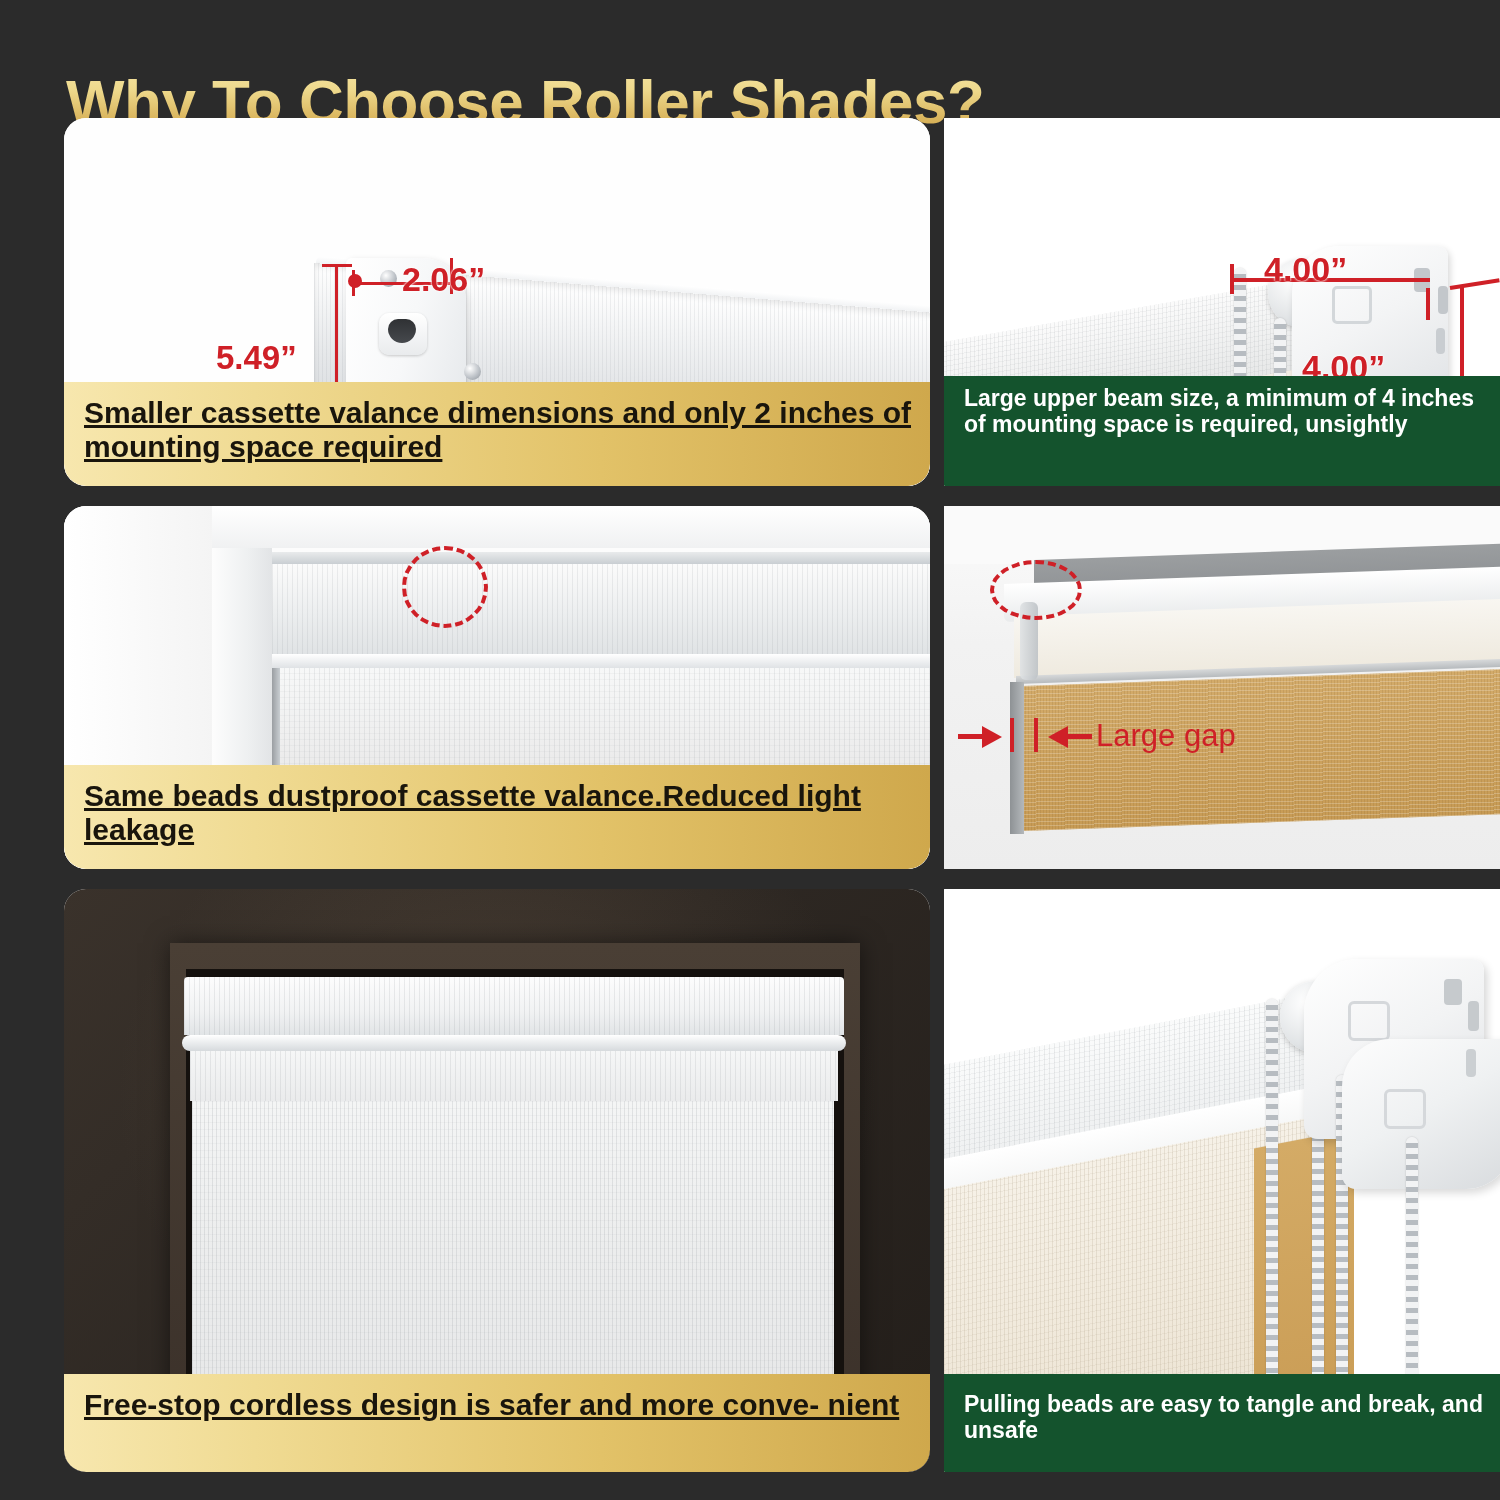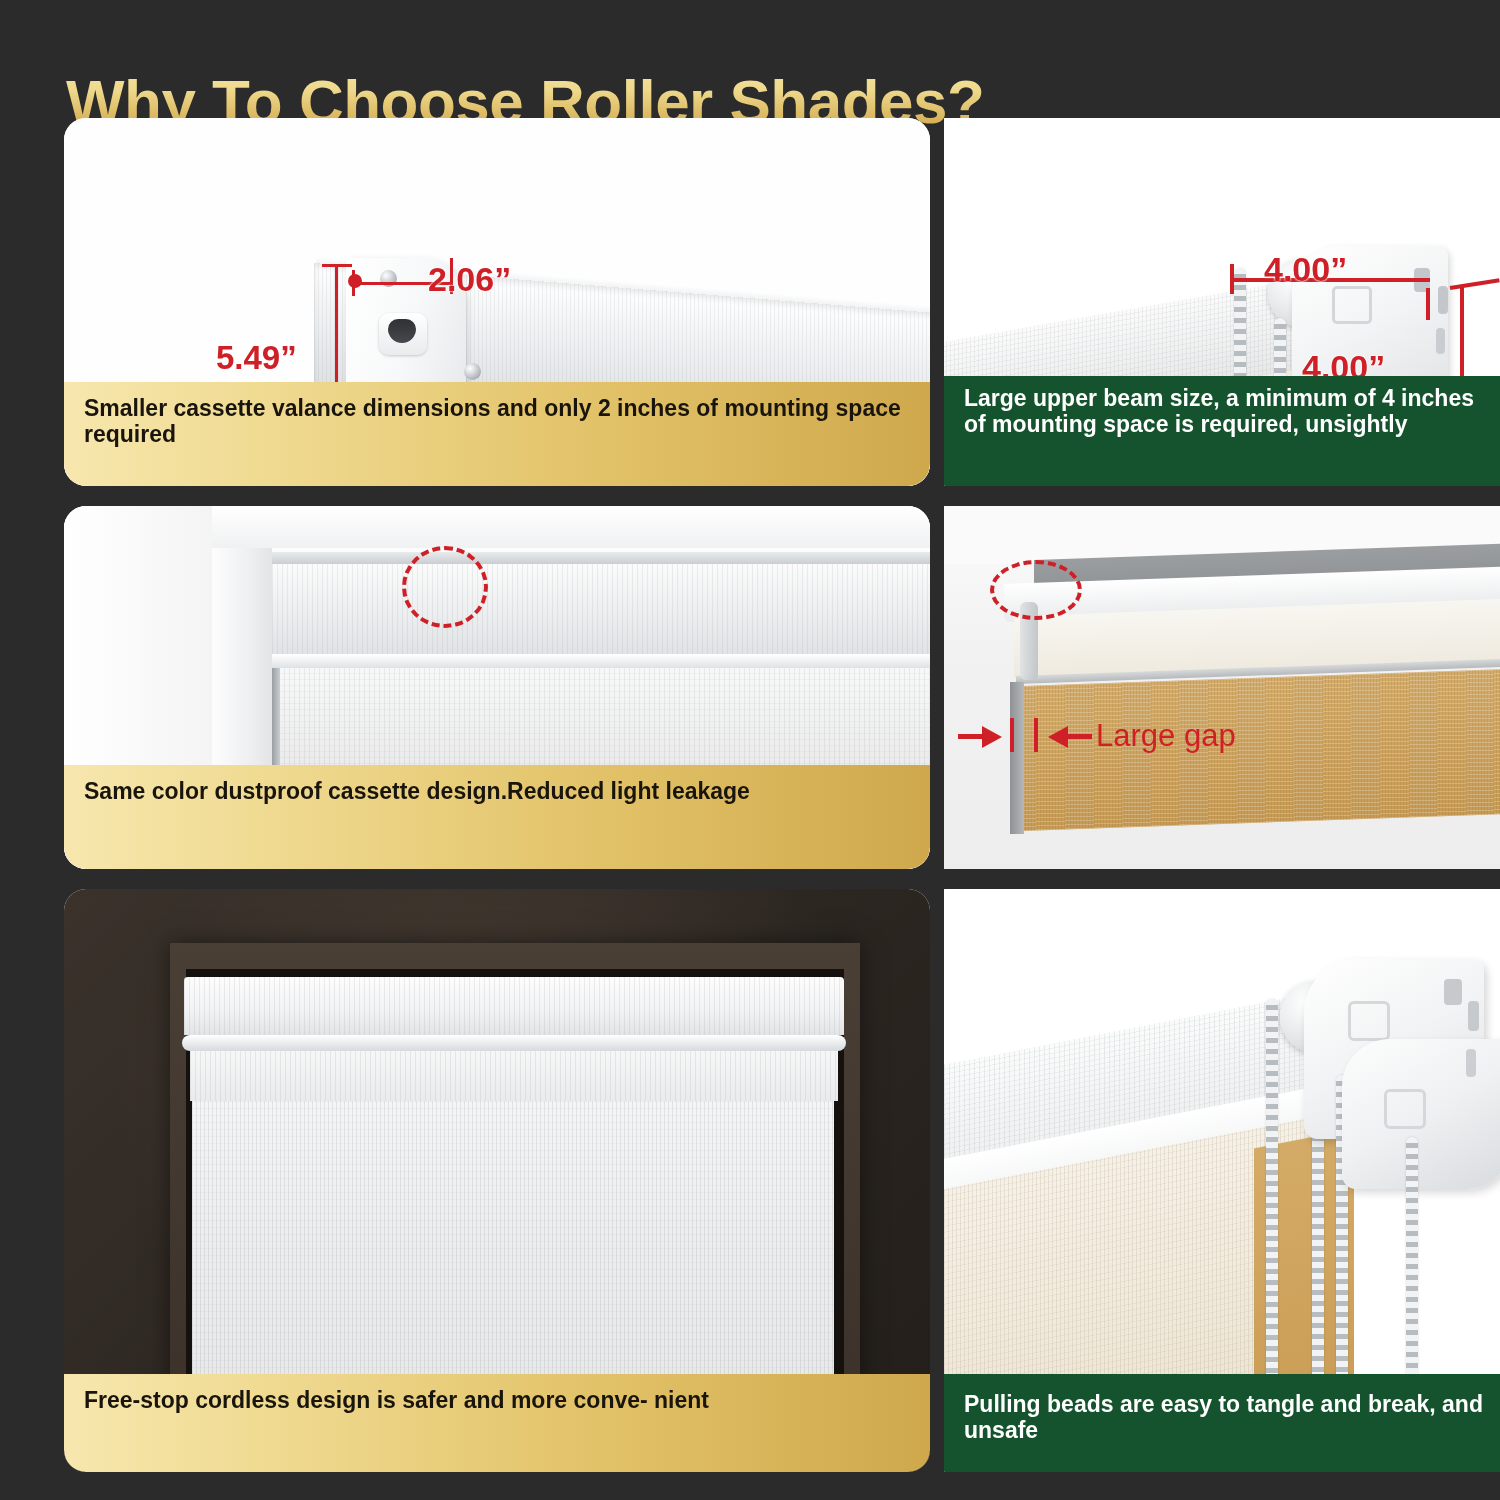--- a/index.html
+++ b/index.html
@@ -48,21 +48,22 @@
     position:absolute;left:0;right:0;bottom:0;
     box-sizing:border-box;
     padding:14px 18px 16px 20px;
     font-weight:bold;
     line-height:1.12;
   }
   .caption.gold{
     background:linear-gradient(90deg,#f7e7ae 0%,#f0db93 22%,#e2c268 62%,#cfa84c 100%);
     color:#19150c;
     border-bottom-left-radius:22px;border-bottom-right-radius:22px;
-    font-size:23px;
+    font-size:30px;
+    text-decoration:underline;
   }
   .caption.gray{
     background:#14532d;color:#ffffff;font-size:23px;
   }
   .cap1{height:104px;font-size:30px;}
   .cap2{height:110px;font-size:29px;padding-top:10px;}
   .cap3{height:104px;}
   .cap4{height:98px;padding-top:18px;}
   .cap5{height:98px;}
   .cap6{height:98px;padding-top:18px;}
@@ -139,21 +140,21 @@
     position:absolute;color:#cf2027;font-weight:bold;white-space:nowrap;
     text-shadow:0 0 2px #fff,0 0 3px #fff;
   }
   .d1-v{left:271px;top:146px;width:3px;height:198px;}
   .d1-vt{left:258px;top:146px;width:30px;height:3px;}
   .d1-vb{left:258px;top:341px;width:30px;height:3px;}
   .d1-lbl-v{left:152px;top:221px;font-size:33px;}
   .d1-h{left:290px;top:164px;width:98px;height:3px;}
   .d1-hl{left:288px;top:152px;width:3px;height:26px;}
   .d1-hr{left:386px;top:140px;width:3px;height:36px;}
-  .d1-lbl-h{left:364px;top:142px;font-size:34px;}
+  .d1-lbl-h{left:338px;top:142px;font-size:34px;}
   .d1-dot{
     position:absolute;left:284px;top:156px;width:14px;height:14px;border-radius:50%;
     background:#cf2027;
   }
 
   
   .p2-bg{position:absolute;left:0;top:0;width:100%;height:100%;background:#fff;}
   .p2-fabric-white{
     position:absolute;left:-10px;top:150px;width:430px;height:120px;
     background:linear-gradient(180deg,#fbfbfb,#eceded 55%,#e2e3e3);
@@ -425,21 +426,21 @@
       <div class="dashed-circle p3-circle"></div>
 
       <div class="arrow-tail" style="left:190px;top:304px;width:26px;"></div>
       <div class="arrow-right" style="left:214px;top:296px;"></div>
       <div class="gap-bar" style="left:242px;top:288px;height:34px;"></div>
       <div class="gap-bar" style="left:252px;top:288px;height:34px;"></div>
       <div class="arrow-left" style="left:266px;top:296px;"></div>
       <div class="arrow-tail" style="left:284px;top:304px;width:26px;"></div>
       <div class="gap-lbl" style="left:316px;top:288px;">smaller gap</div>
     </div>
-    <div class="caption gold cap3">Same color dustproof cassette design.Reduced light leakage</div>
+    <div class="caption gold cap3">Same beads dustproof cassette valance.Reduced light leakage</div>
   </div>
 
   <div class="panel right p4">
     <div class="photo">
       <div class="p4-bg"></div>
       <div class="p4-wallgray"></div>
       <div class="p4-darkband"></div>
       <div class="p4-valance"></div>
       <div class="p4-valance2"></div>
       <div class="p4-underline"></div>

